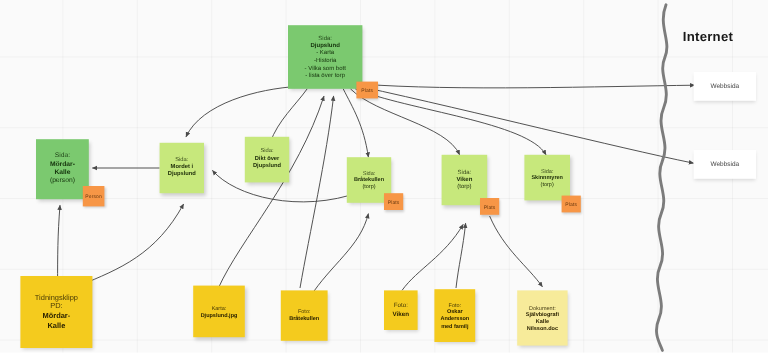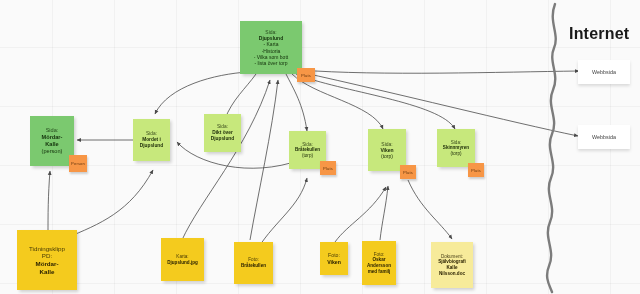--- a/index.html
+++ b/index.html
@@ -225,21 +225,21 @@
     <div class="nm">med familj</div>
   </div>
 
   <div class="node" style="left:431px; top:242px; width:42px; height:46px; background:#f7eb9a; font-size:4.6px; color:#2b2200;">
     <div class="ttl">Dokument:</div>
     <div class="nm">Självbiografi</div>
     <div class="nm">Kalle</div>
     <div class="nm">Nilsson.doc</div>
   </div>
 
-  <div id="internet-label" style="left:569px; top:25px; font-size:16px;">Internet</div>
+  <div id="internet-label" style="left:569px; top:25px; font-size:11px;">Internet</div>
 
   <div class="web" style="left:578px; top:60px; width:52px; height:24px;">
     <span>Webbsida</span>
   </div>
 
   <div class="web" style="left:578px; top:125px; width:52px; height:24px;">
     <span>Webbsida</span>
   </div>
 
 </div>

